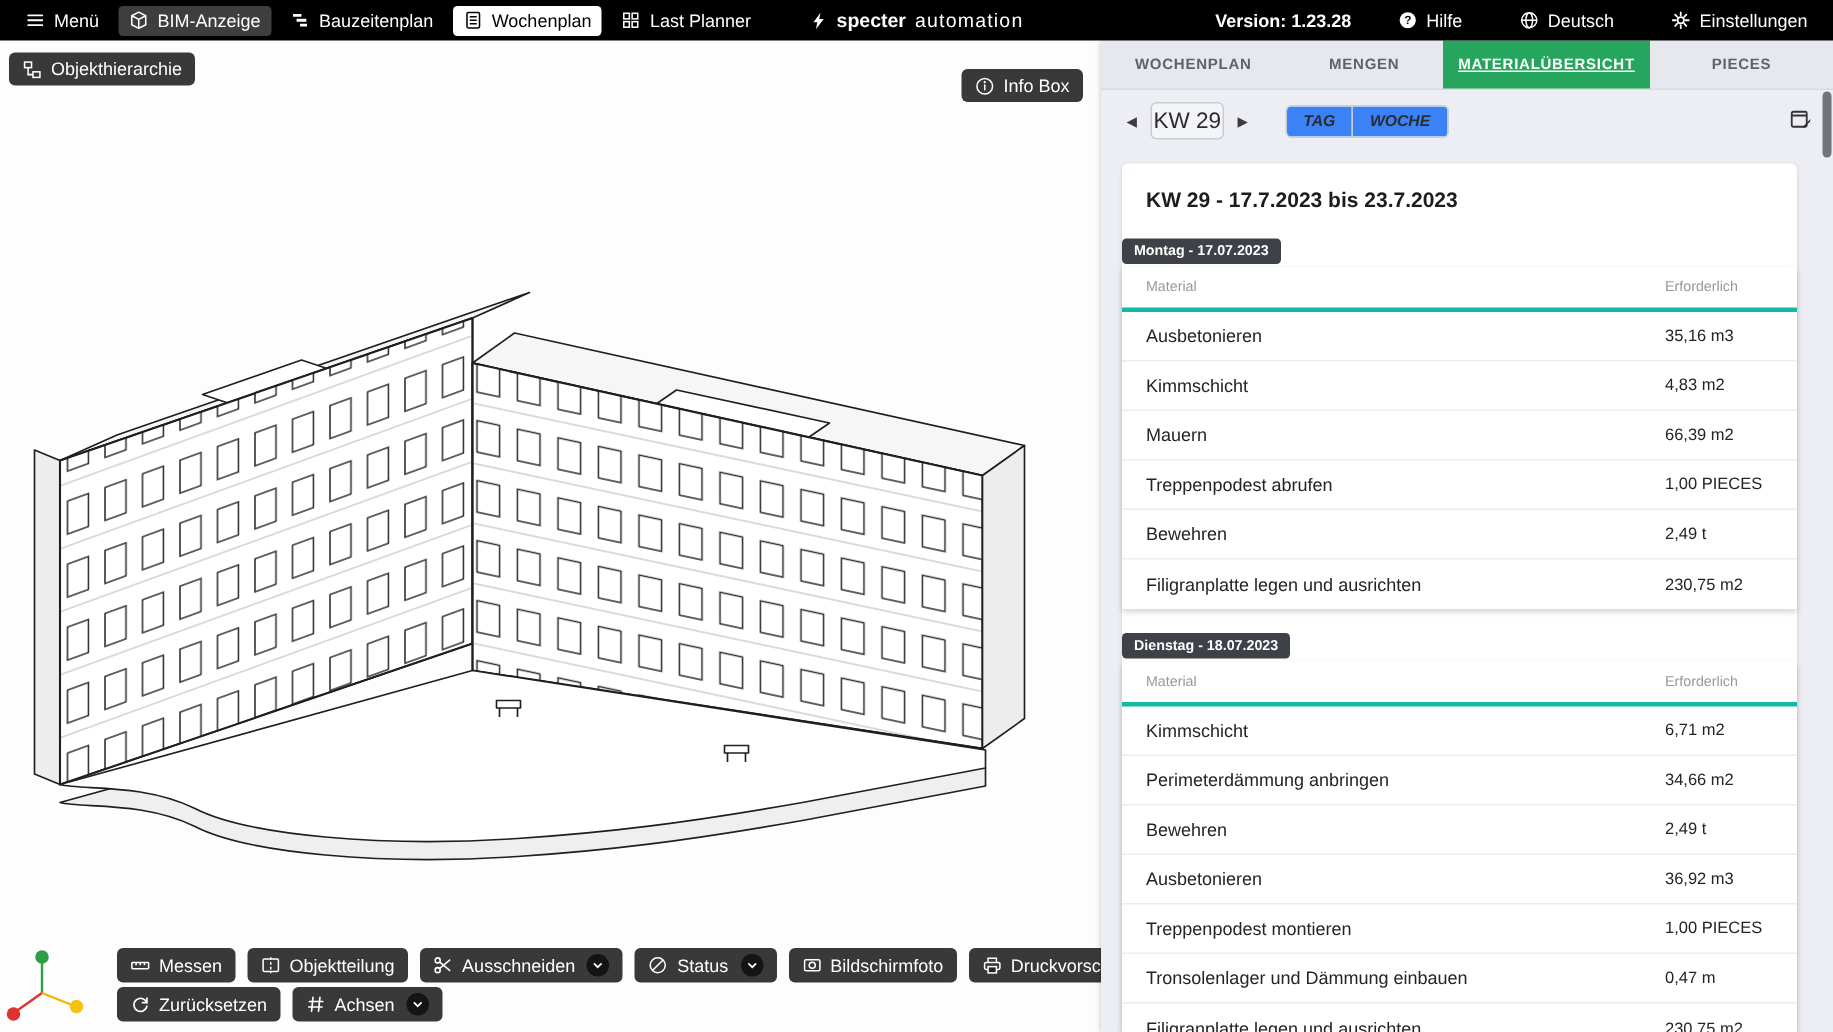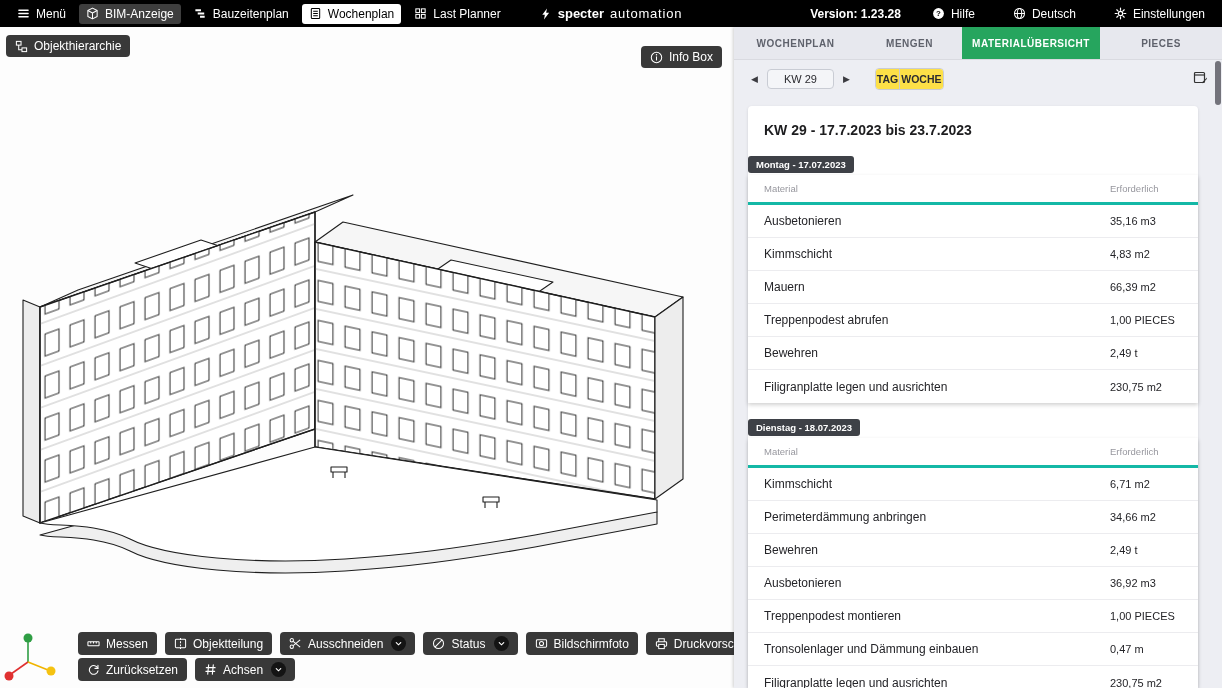--- a/index.html
+++ b/index.html
@@ -38,32 +38,32 @@
   .dd  { display:inline-flex; align-items:center; justify-content:center; width:15px; height:15px;
          border-radius:50%; background:#141414; margin-left:2px; cursor:pointer; }
   .building { position:absolute; left:15px; top:140px; }
   .gizmo { position:absolute; left:2px; bottom:2px; cursor:pointer; }
 
   
   .tabs { display:grid; grid-template-columns:123px 105px 138px 122px; height:33px;
           background:#e7e8ee; border-bottom:1px solid #d9dae0; }
   .tab { border:none; background:none; font-size:10px; font-weight:700; letter-spacing:.5px;
          color:#5f626c; cursor:pointer; }
-  .tab.active { background:#26a55e; color:#fff; }
+  .tab.active { background:#26a55e; color:#fff;text-decoration:underline; }
 
   
   .subhead { display:flex; align-items:center; gap:6px; padding:8px 14px 6px 14px;
              font-size:11px; color:#333; }
   .arrow { background:none; border:none; font-size:9px; color:#3b3b40; cursor:pointer; padding:2px 3px; }
-  .chip  { background:#f4f5f8; border:1px solid #c9ccd4; border-radius:4px; padding:3px 16px;
-           font-size:11px; color:#2b2b30; cursor:pointer; }
+  .chip  { background:#f4f5f8; border:1px solid #c9ccd4; border-radius:4px; padding:3px 1px;
+           font-size:15px; color:#2b2b30; cursor:pointer; }
   .seg { display:flex; border:1px solid #c9ccd4; border-radius:4px; overflow:hidden;
          margin-left:16px; background:#fff; }
-  .seg button { border:none; background:#fde047; padding:4px 1px; font-size:10.5px; font-weight:600;
-                color:#2b2b30; cursor:pointer; }
+  .seg button { border:none; background:#3b82f6; padding:4px 11px; font-size:10.5px; font-weight:600;
+                color:#2b2b30; cursor:pointer;font-style:italic; }
   .seg button + button { border-left:1px solid #c9ccd4; }
   .editcal { margin-left:auto; background:none; border:none; cursor:pointer; color:#333; padding:0; }
 
   
   .content { flex:1; overflow:hidden; padding:10px 24px 0 14px; }
   .card { background:#fff; border-radius:4px; box-shadow:0 1px 3px rgba(0,0,0,.12);
           padding:16px 0 8px; height:100%; }
   .card h2 { font-size:14px; margin:0 16px 16px; color:#1d1d1f; }
   .day { margin-top:14px; }
   .day:first-of-type { margin-top:0; }

